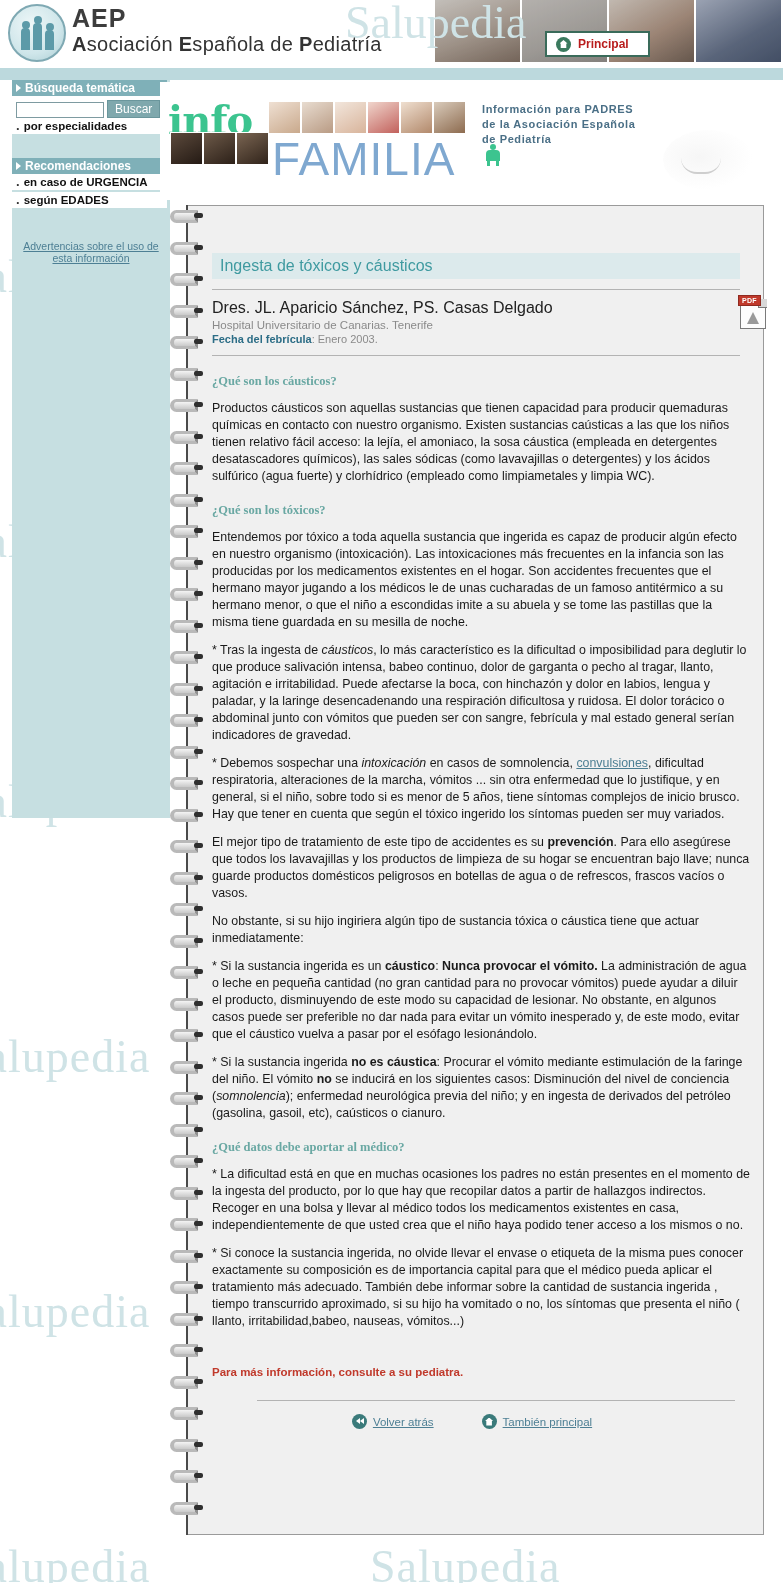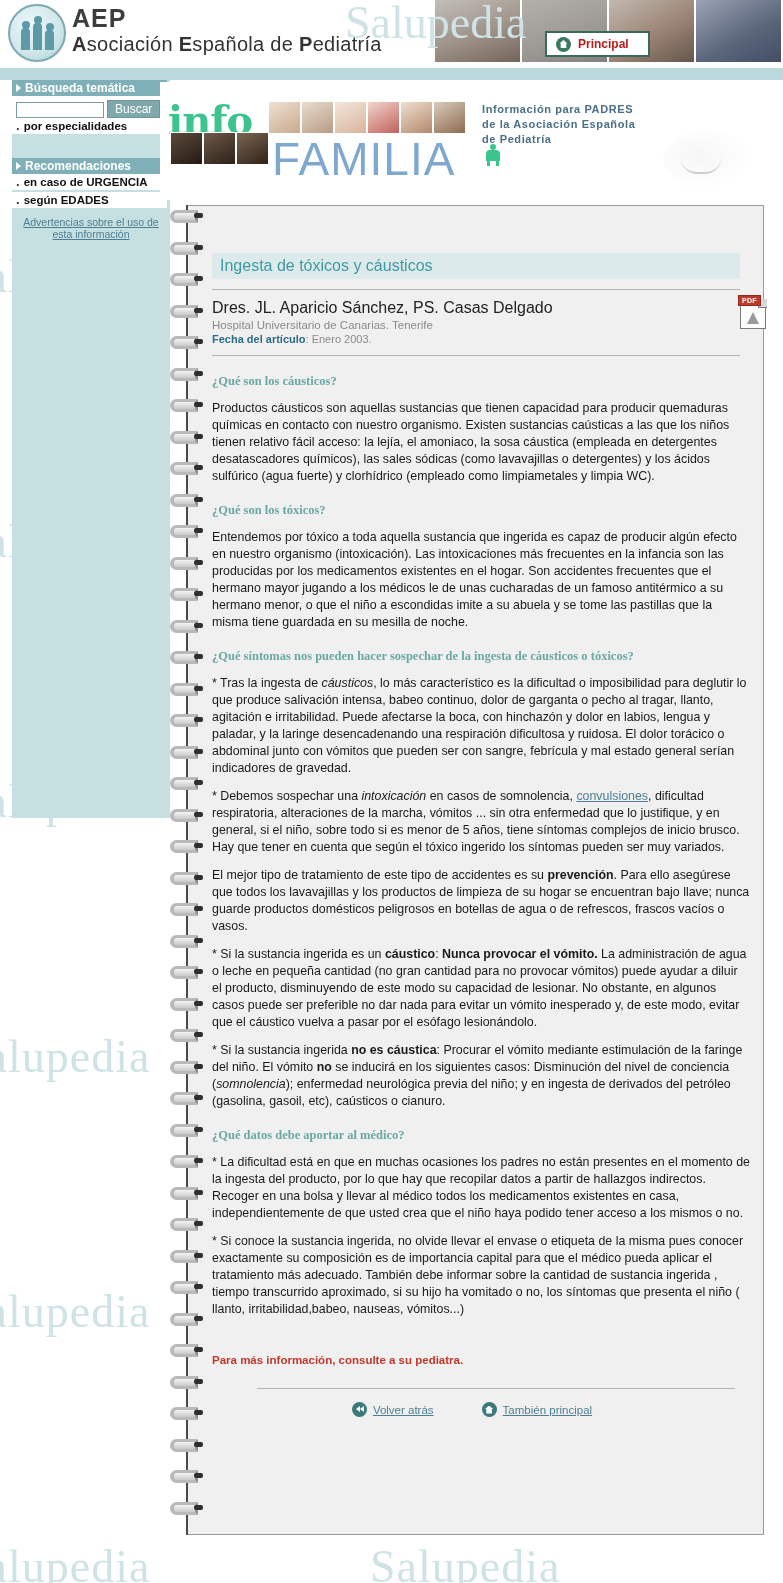--- a/index.html
+++ b/index.html
@@ -120,20 +120,21 @@
     padding:0 2px;
   }
   #search-button{
     height:18px;margin-left:3px;background:#7fa8ad;color:#fff;border:1px solid #6a969c;
     font-size:12px;padding:0 7px;font-family:"Liberation Sans",sans-serif;cursor:pointer;
   }
   #advert-link{
     position:absolute;left:4px;width:150px;
     font-size:10.5px;color:#4d7f94;text-decoration:underline;text-align:center;
     line-height:12px;
+    margin-top:24px;
   }
 
   
   #notebook{
     position:absolute;left:186px;top:205px;width:578px;height:1330px;
     background:#f0f0f0;border:1px solid #9a9a9a;border-left:none;
     box-sizing:border-box;z-index:3;
   }
   #spine{
     position:absolute;left:186px;top:205px;width:2px;height:1330px;
@@ -443,43 +444,43 @@
   <div id="article-title-bar">
     <span id="article-title">Ingesta de tóxicos y cáusticos</span>
   </div>
 
   <hr class="rule">
 
   <div id="byline">
     <div class="authors">Dres. JL. Aparicio Sánchez,  PS. Casas Delgado</div>
     <div class="hosp">Hospital Universitario de Canarias. Tenerife</div>
     <div class="date">
-      <b>Fecha del artículo</b><span>: </span><span>Enero 2003.</span>
+      <b>Fecha del febrícula</b><span>: </span><span>Enero 2003.</span>
     </div>
     <div id="pdf-icon">
       <span class="page"></span>
         <span class="a"></span>
         <span class="fold"></span>
       <span class="tag">PDF</span>
     </div>
   </div>
 
   <hr class="rule">
 
   <h3 class="qhead">¿Qué son los cáusticos?</h3>
   <p class="body">Productos cáusticos son aquellas sustancias que tienen capacidad para producir quemaduras químicas en contacto con nuestro organismo. Existen sustancias caústicas a las que los niños tienen relativo fácil acceso: la lejía, el amoniaco, la sosa cáustica (empleada en detergentes desatascadores químicos), las sales sódicas (como lavavajillas o detergentes) y los ácidos sulfúrico (agua fuerte) y clorhídrico (empleado como limpiametales y limpia WC).</p>
 
   <h3 class="qhead">¿Qué son los tóxicos?</h3>
   <p class="body">Entendemos por tóxico a toda aquella sustancia que ingerida es capaz de producir algún efecto en nuestro organismo (intoxicación). Las intoxicaciones más frecuentes en la infancia son las producidas por los medicamentos existentes en el hogar. Son accidentes frecuentes que el hermano mayor jugando a los médicos le de unas cucharadas de un famoso antitérmico a su hermano menor, o que el niño a escondidas imite a su abuela y se tome las pastillas que la misma tiene guardada en su mesilla de noche.</p>
 
-  <h3 class="qhead">¿Qué síntomas nos pueden hacer sospechar de la ingesta de cáusticos o tóxicos?</h3>
   <p class="body"><span>* Tras la ingesta de </span><i>cáusticos</i><span>, lo más característico es la dificultad o imposibilidad para deglutir lo que produce salivación intensa, babeo continuo, dolor de garganta o pecho al tragar, llanto, agitación e irritabilidad. Puede afectarse la boca, con hinchazón y dolor en labios, lengua y paladar, y la laringe desencadenando una respiración dificultosa y ruidosa. El dolor torácico o abdominal junto con vómitos que pueden ser con sangre, febrícula y mal estado general serían indicadores de gravedad.</span></p>
   <p class="body"><span>* Debemos sospechar una </span><i>intoxicación</i><span> en casos de somnolencia, </span><a class="inline-link" href="#">convulsiones</a><span>, dificultad respiratoria, alteraciones de la marcha, vómitos ... sin otra enfermedad que lo justifique, y en general, si el niño, sobre todo si es menor de 5 años, tiene síntomas complejos de inicio brusco. Hay que tener en cuenta que según el tóxico ingerido los síntomas pueden ser muy variados.</span></p>
 
   <p class="body"><span>El mejor tipo de tratamiento de este tipo de accidentes es su </span><b>prevención</b><span>. Para ello asegúrese que todos los lavavajillas y los productos de limpieza de su hogar se encuentran bajo llave; nunca guarde productos domésticos peligrosos en botellas de agua o de refrescos, frascos vacíos o vasos.</span></p>
+  <p class="body">No obstante, si su hijo ingiriera algún tipo de sustancia tóxica o cáustica tiene que actuar inmediatamente:</p>
   <p class="body"><span>* Si la sustancia ingerida es un </span><b>cáustico</b><span>: </span><b>Nunca provocar el vómito.</b><span> La administración de agua o leche en pequeña cantidad (no gran cantidad para no provocar vómitos) puede ayudar a diluir el producto, disminuyendo de este modo su capacidad de lesionar. No obstante, en algunos casos puede ser preferible no dar nada para evitar un vómito inesperado y, de este modo, evitar que el cáustico vuelva a pasar por el esófago lesionándolo.</span></p>
   <p class="body"><span>* Si la sustancia ingerida </span><b>no es cáustica</b><span>:  Procurar el vómito mediante estimulación de la faringe del niño. El vómito </span><b>no</b><span> se inducirá en los siguientes casos:  Disminución del nivel de conciencia (</span><i>somnolencia</i><span>); enfermedad neurológica previa del niño; y en ingesta de derivados del petróleo (gasolina, gasoil, etc), caústicos o cianuro.</span></p>
 
   <h3 class="qhead">¿Qué datos debe aportar al médico?</h3>
   <p class="body">* La dificultad está en que en muchas ocasiones los padres no están presentes en el momento de la ingesta del producto, por lo que hay que recopilar datos a partir de hallazgos indirectos. Recoger en una bolsa y llevar al médico todos los medicamentos existentes en casa, independientemente de que usted crea que el niño haya podido tener acceso a los mismos o no.</p>
   <p class="body">* Si conoce la sustancia ingerida, no olvide llevar el envase o etiqueta de la misma pues conocer exactamente su composición es de importancia capital para que el médico pueda aplicar el tratamiento más adecuado. También debe informar sobre la cantidad de sustancia ingerida , tiempo transcurrido aproximado, si su hijo ha vomitado o no, los síntomas que presenta el niño ( llanto, irritabilidad,babeo, nauseas, vómitos...)</p>
 
   <div id="pediatra-note">Para más información, consulte a su pediatra.</div>
 
   <hr id="foot-rule">

